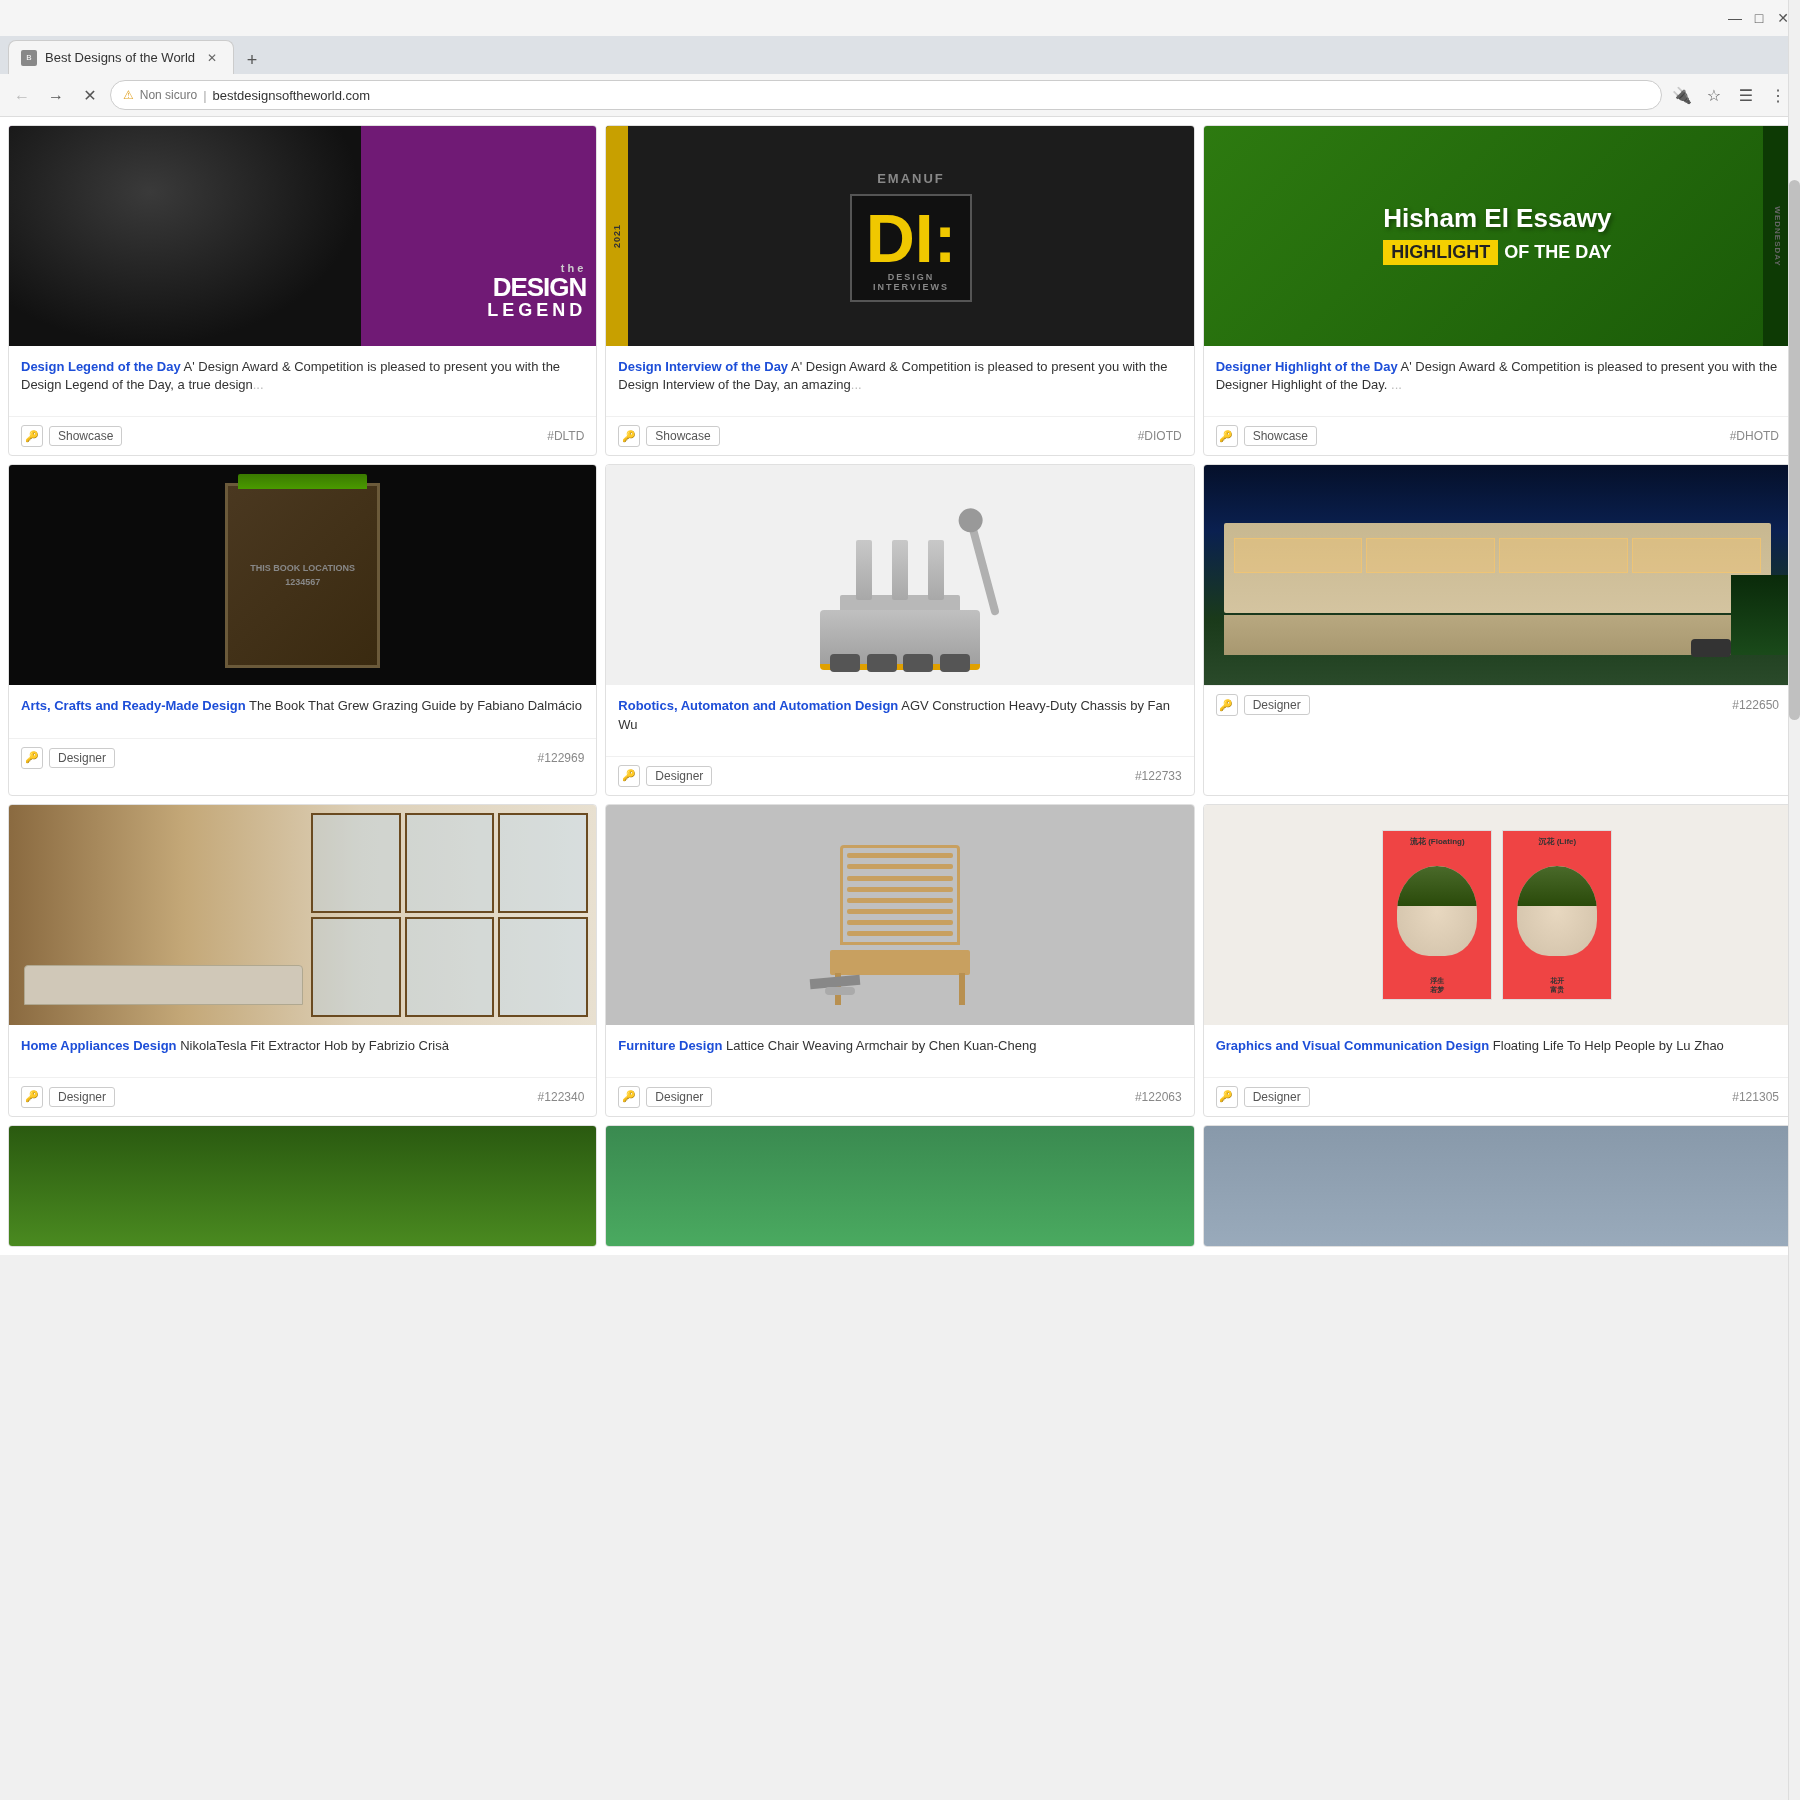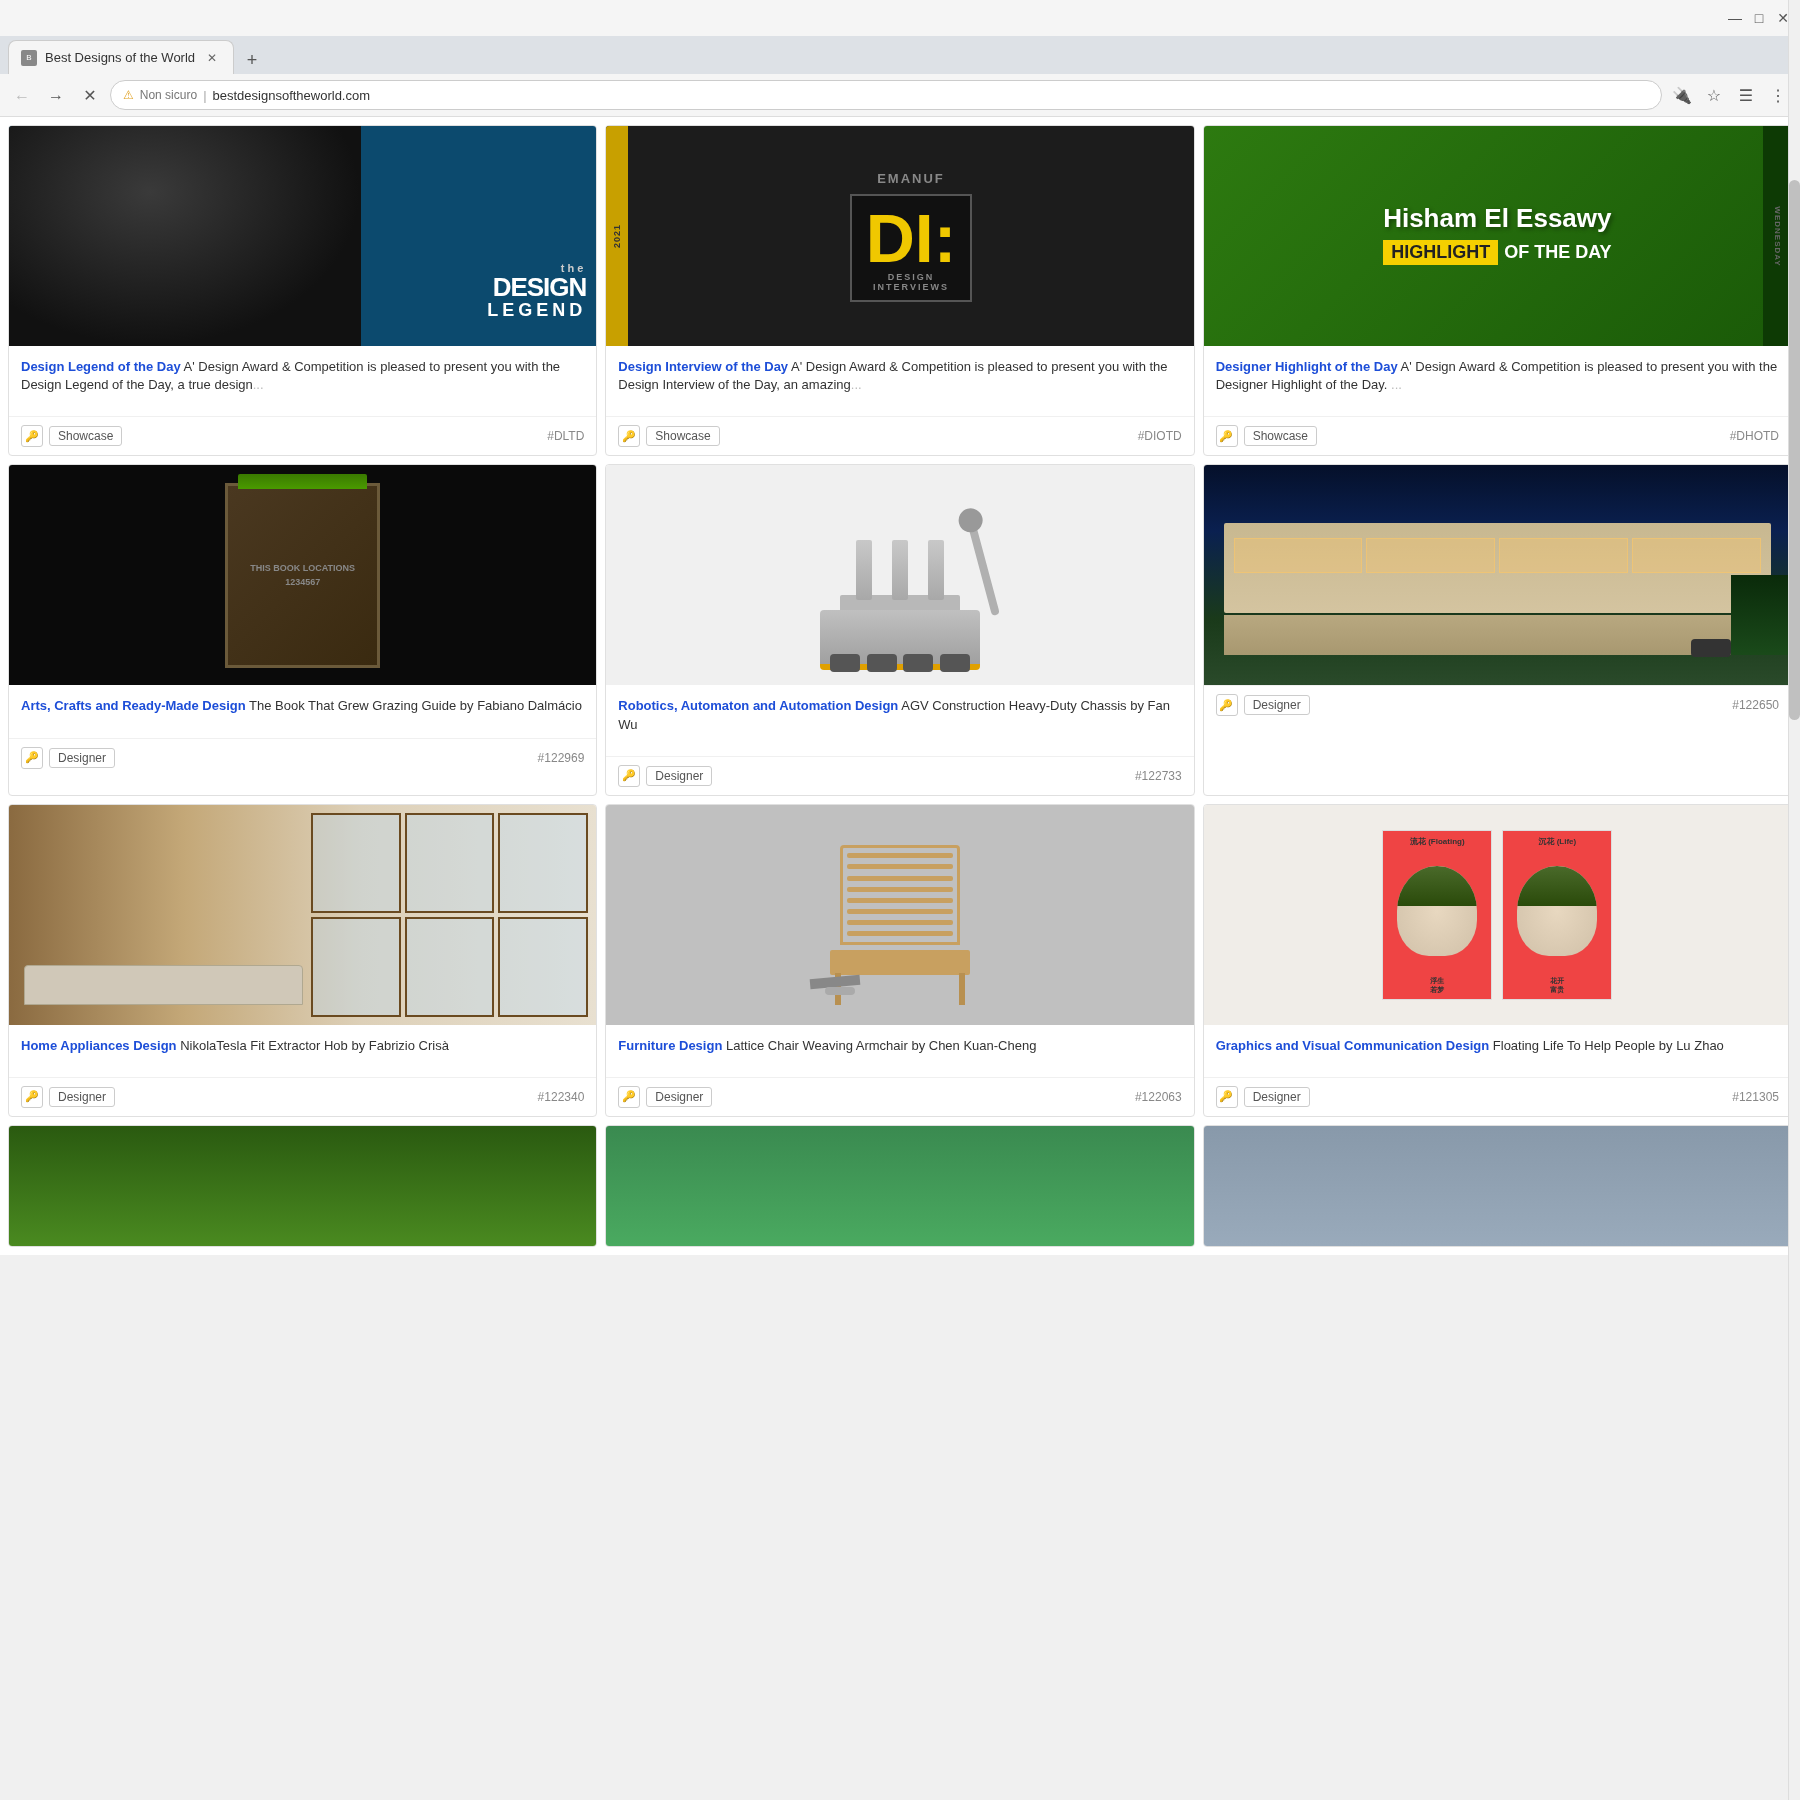--- a/index.html
+++ b/index.html
@@ -188,21 +188,21 @@
       border-radius: 3px;
       padding: 2px 8px;
     }
     .card-number {
       font-size: 12px;
       color: #888;
     }
 
     
     .design-legend-img {
-      background: #0c4a6e;
+      background: #701a75;
       position: relative;
       overflow: hidden;
     }
     .design-legend-img .person-silhouette {
       position: absolute;
       left: 0; top: 0; bottom: 0;
       width: 60%;
       background: radial-gradient(ellipse at 40% 30%, #3a3a3a 0%, #111 70%);
     }
     .design-legend-img .text-overlay {

